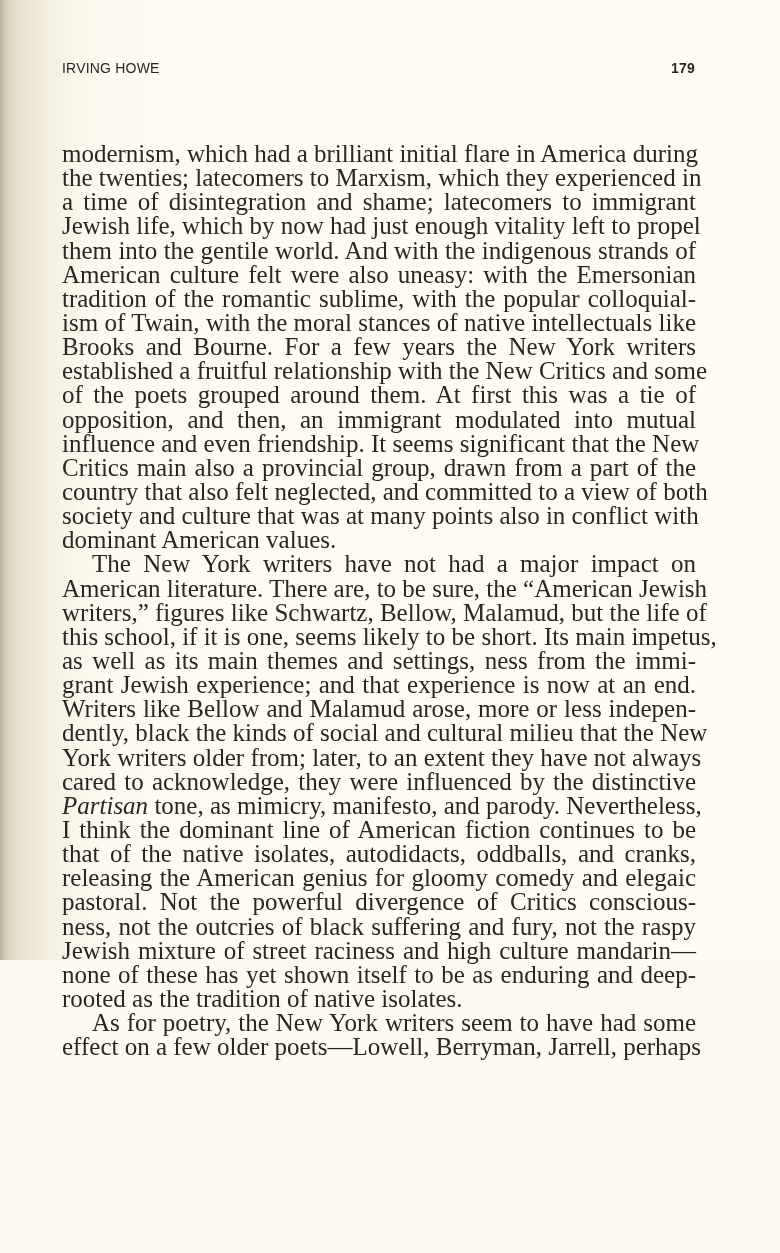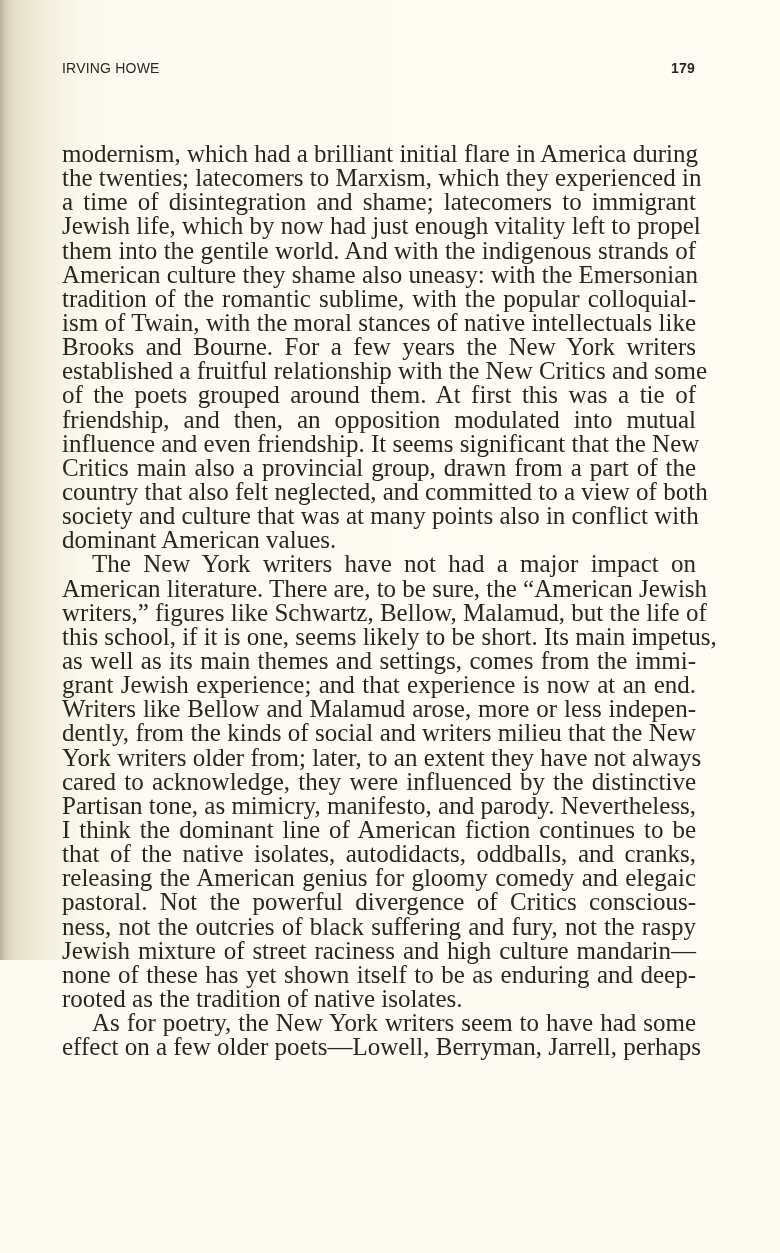--- a/index.html
+++ b/index.html
@@ -69,63 +69,64 @@
       text-align: justify;
       text-align-last: justify;
     }
     .line.last {
       text-align-last: left;
     }
     .line.indent {
       padding-left: 30px;
     }
     .italic {
+      font-style: italic;
     }
   </style>
 </head>
 <body>
 
 <div class="page">
 
   <div class="running-head">
     <span class="author">IRVING HOWE</span>
     <span class="folio">179</span>
   </div>
 
   <div class="body-text">
 
     <div>
       <span class="line">modernism, which had a brilliant initial flare in America during</span>
       <span class="line">the twenties; latecomers to Marxism, which they experienced in</span>
       <span class="line">a time of disintegration and shame; latecomers to immigrant</span>
       <span class="line">Jewish life, which by now had just enough vitality left to propel</span>
       <span class="line">them into the gentile world. And with the indigenous strands of</span>
-      <span class="line">American culture they shame also uneasy: with the Emersonian</span>
+      <span class="line">American culture felt were also uneasy: with the Emersonian</span>
       <span class="line">tradition of the romantic sublime, with the popular colloquial-</span>
       <span class="line">ism of Twain, with the moral stances of native intellectuals like</span>
       <span class="line">Brooks and Bourne. For a few years the New York writers</span>
       <span class="line">established a fruitful relationship with the New Critics and some</span>
       <span class="line">of the poets grouped around them. At first this was a tie of</span>
-      <span class="line">friendship, and then, an opposition modulated into mutual</span>
+      <span class="line">opposition, and then, an immigrant modulated into mutual</span>
       <span class="line">influence and even friendship. It seems significant that the New</span>
       <span class="line">Critics main also a provincial group, drawn from a part of the</span>
       <span class="line">country that also felt neglected, and committed to a view of both</span>
       <span class="line">society and culture that was at many points also in conflict with</span>
       <span class="line last">dominant American values.</span>
     </div>
 
     <div>
       <span class="line indent">The New York writers have not had a major impact on</span>
       <span class="line">American literature. There are, to be sure, the “American Jewish</span>
       <span class="line">writers,” figures like Schwartz, Bellow, Malamud, but the life of</span>
       <span class="line">this school, if it is one, seems likely to be short. Its main impetus,</span>
-      <span class="line">as well as its main themes and settings, comes from the immi-</span>
+      <span class="line">as well as its main themes and settings, ness from the immi-</span>
       <span class="line">grant Jewish experience; and that experience is now at an end.</span>
       <span class="line">Writers like Bellow and Malamud arose, more or less indepen-</span>
-      <span class="line">dently, from the kinds of social and writers milieu that the New</span>
+      <span class="line">dently, black the kinds of social and cultural milieu that the New</span>
       <span class="line">York writers older from; later, to an extent they have not always</span>
       <span class="line">cared to acknowledge, they were influenced by the distinctive</span>
       <span class="line"><span class="italic">Partisan</span><span> tone, as mimicry, manifesto, and parody. Nevertheless,</span></span>
       <span class="line">I think the dominant line of American fiction continues to be</span>
       <span class="line">that of the native isolates, autodidacts, oddballs, and cranks,</span>
       <span class="line">releasing the American genius for gloomy comedy and elegaic</span>
       <span class="line">pastoral. Not the powerful divergence of Critics conscious-</span>
       <span class="line">ness, not the outcries of black suffering and fury, not the raspy</span>
       <span class="line">Jewish mixture of street raciness and high culture mandarin—</span>
       <span class="line">none of these has yet shown itself to be as enduring and deep-</span>

